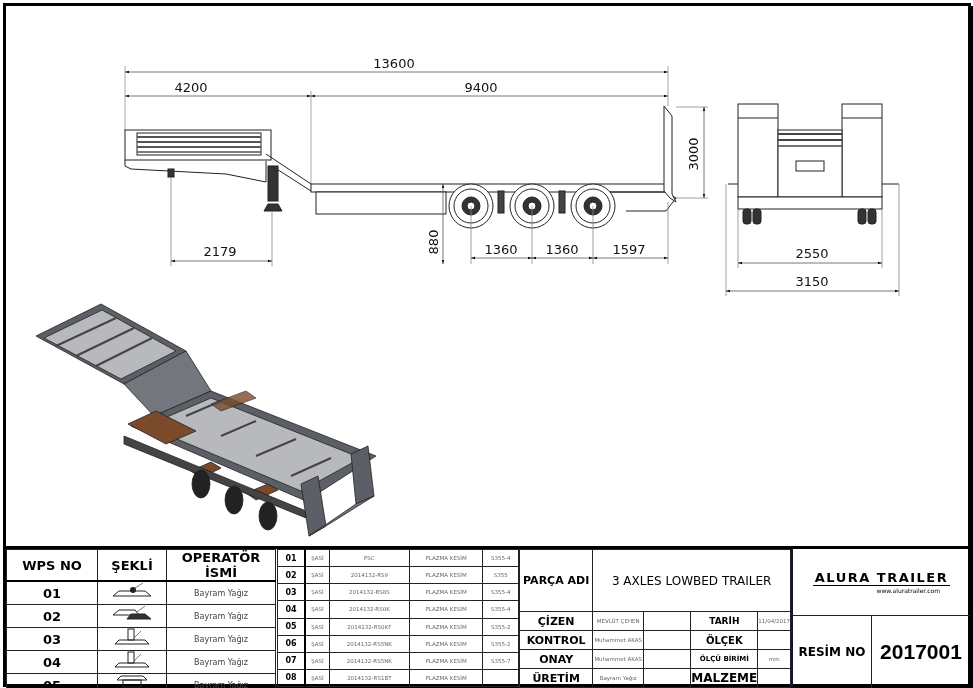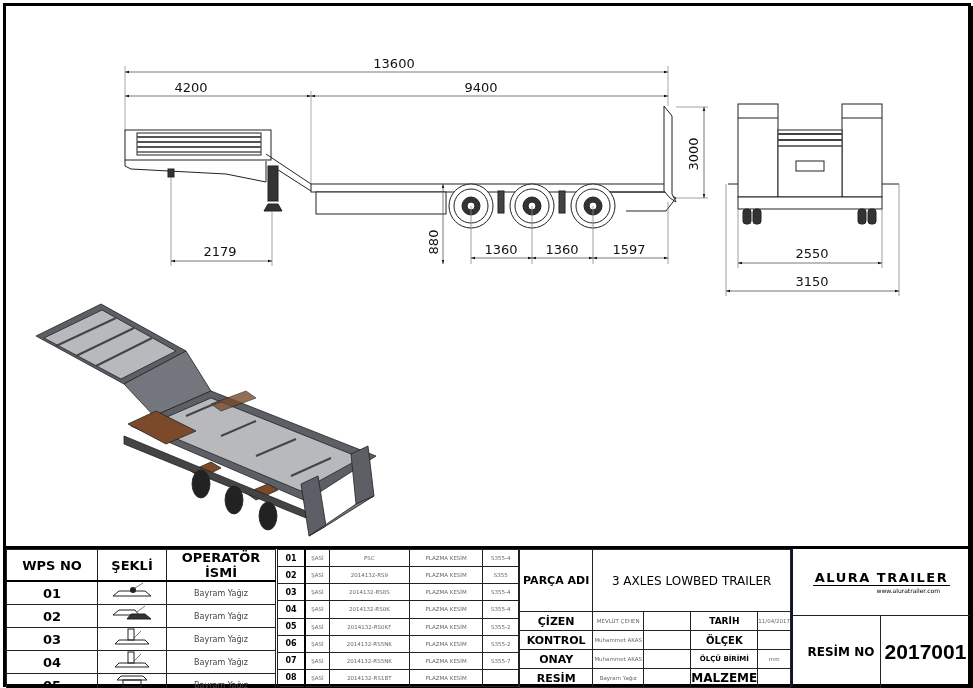--- a/index.html
+++ b/index.html
@@ -21,21 +21,21 @@
   .parts td.pn{font-size:8px;font-weight:bold;color:#000;width:26px;border-right:2px solid #000;}
   .title{position:absolute;left:513px;top:0;width:272px;height:138px;}
   .title td{border:1px solid #222;text-align:center;padding:0;}
   .lbl{font-weight:bold;font-size:11px;}
   .sm{font-size:5.5px;color:#666;}
   .lblsm{font-weight:bold;font-size:7px;}
   .logo{position:absolute;left:785px;top:0;width:177px;height:138px;border-left:2px solid #0f172a;}
   .logo-top{height:66px;border-bottom:1px solid #222;display:flex;flex-direction:column;align-items:center;justify-content:center;}
   .logo-name{font-family:"DejaVu Sans",sans-serif;font-weight:bold;font-size:13px;letter-spacing:1.5px;border-bottom:1.5px solid #000;padding:0 2px;}
   .logo-url{font-size:6px;align-self:flex-end;margin-right:30px;margin-top:1px;}
-  .resim{display:flex;height:72px;margin-left:9px;}
+  .resim{display:flex;height:72px;}
   .resim-lbl{width:78px;border-right:1px solid #222;display:flex;align-items:center;justify-content:center;font-weight:bold;font-size:12px;}
   .resim-no{flex:1;display:flex;align-items:center;justify-content:center;font-family:Liberation Sans, sans-serif;font-weight:bold;font-size:21px;}
 </style>
 </head>
 <body>
 
 <div class="frame">
 
   <svg class="drawing" viewBox="0 0 962 540" width="962" height="540">
     <defs>
@@ -325,21 +325,21 @@
         <td class="sm"></td>
       </tr>
       <tr style="height:19px">
         <td class="lbl">ONAY</td>
         <td class="sm">Muhammet AKAS</td>
         <td></td>
         <td class="lblsm">ÖLÇÜ BİRİMİ</td>
         <td class="sm">mm</td>
       </tr>
       <tr style="height:19px">
-        <td class="lbl">RESİM</td>
+        <td class="lbl">ÜRETİM</td>
         <td class="sm">Bayram Yağız</td>
         <td></td>
         <td class="lblsm" style="font-size:12px">MALZEME</td>
         <td class="sm"></td>
       </tr>
     </tbody>
       </table>
 
     <div class="logo">
       <div class="logo-top">

